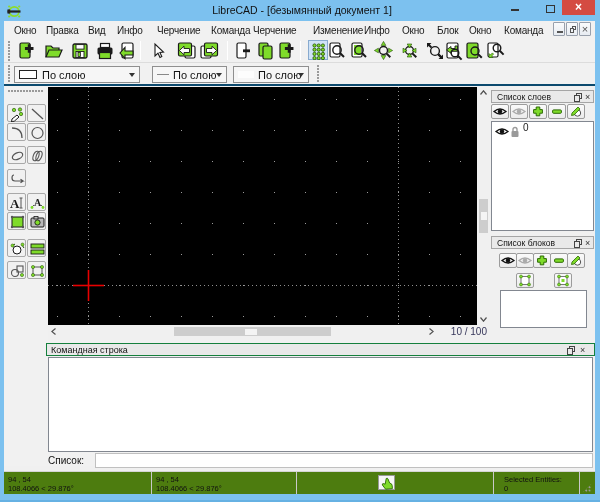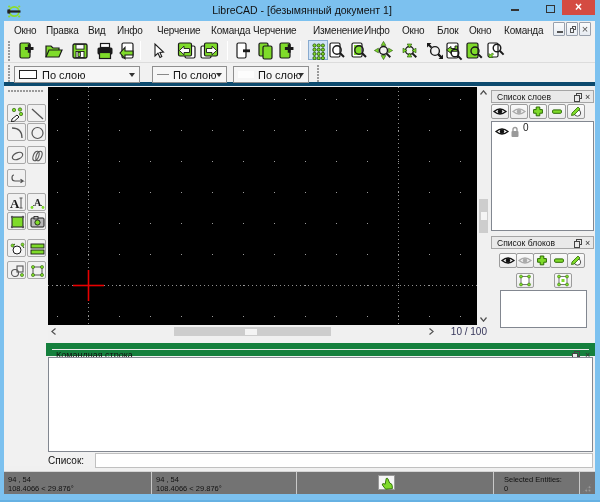--- a/index.html
+++ b/index.html
@@ -11,21 +11,21 @@
 #ttext{left:0;top:4px;width:600px;text-align:center;padding-left:4px;font-size:10.5px;color:#111;}
 #minbtn{left:511px;top:9px;width:8px;height:2px;background:#333;}
 #maxbtn{left:546px;top:5px;width:9px;height:8px;border:1.5px solid #333;}
 #closebtn{left:562px;top:0;width:33px;height:15px;background:#d44b42;color:#fff;text-align:center;font-size:12px;line-height:14px;font-weight:bold;}
 
 #menubar{left:4px;top:21px;width:591px;height:16.5px;background:#f1f1f1;}
 .mi{position:absolute;top:4px;font-size:10px;letter-spacing:-0.2px;color:#1a1a1a;white-space:nowrap;}
 .mdib{position:absolute;top:1px;width:12px;height:14px;background:linear-gradient(#fafbfc,#e8ecf2);border:1px solid #98a0ac;border-radius:1px;color:#444;font-size:9px;text-align:center;line-height:12px;}
 
 #tb1{left:4px;top:37.5px;width:591px;height:25.5px;background:#f1f1f1;border-bottom:1px solid #dcdcdc;}
-#tb2{left:4px;top:63px;width:591px;height:23px;background:#f1f1f1;border-bottom:4px solid #0c4a6e;}
+#tb2{left:4px;top:63px;width:591px;height:23px;background:#f1f1f1;border-bottom:2px solid #0c4a6e;}
 .grip-v{position:absolute;width:3px;background-image:radial-gradient(circle at 1px 1px,#9a9a9a 0.8px,transparent 1.1px);background-size:3px 3px;}
 .grip-h{position:absolute;height:3px;background-image:radial-gradient(circle at 1px 1px,#9a9a9a 0.8px,transparent 1.1px);background-size:3px 3px;}
 .sep-v{position:absolute;width:1px;background:#c9c9c9;border-right:1px solid #fff;}
 .ico{position:absolute;width:20px;height:20px;}
 .ico svg{position:absolute;left:0;top:0;}
 
 .combo{position:absolute;top:3px;height:17px;background:#f6f6f6;border:1px solid #8f8f8f;font-size:11px;color:#111;}
 .combo .arr{position:absolute;right:4px;top:6px;width:0;height:0;border-left:3.5px solid transparent;border-right:3.5px solid transparent;border-top:4px solid #333;}
 .combo .lbl{position:absolute;top:2px;font-size:11px;white-space:nowrap;overflow:hidden;}
 
@@ -47,26 +47,26 @@
 .ptitle{position:absolute;left:1px;width:103px;height:13px;background:#e9e9e9;border:1px solid #a5a5a5;font-size:8.5px;color:#111;line-height:12px;padding-left:5px;}
 .ptic{position:absolute;top:0px;font-size:9px;color:#333;line-height:12px;}
 .flic{position:absolute;top:2px;width:8px;height:8px;}
 .flic:before{content:"";position:absolute;left:2.5px;top:0;width:4px;height:4px;border:1px solid #444;}
 .flic:after{content:"";position:absolute;left:0.5px;top:2px;width:4.5px;height:4.5px;border:1px solid #444;background:#e9e9e9;}
 .dbtn{position:absolute;width:18px;height:15px;background:linear-gradient(#fafafa,#ebebeb);border:1px solid #9c9c9c;border-radius:2px;}
 .dbtn svg{position:absolute;left:0px;top:0px;}
 .wlist{position:absolute;background:#fff;border:1px solid #828790;}
 
 #cmd{left:46px;top:340px;width:549px;height:126px;background:#f1f1f1;}
-#cmdtitle{left:0px;top:3px;width:549px;height:13px;background:#e9e9e9;border:6px solid #15803d;font-size:9px;color:#111;line-height:12px;padding-left:4px;}
+#cmdtitle{left:0px;top:3px;width:549px;height:13px;background:#e9e9e9;border:1px solid #15803d;font-size:9px;color:#111;line-height:12px;padding-left:4px;}
 #cmdhist{left:2px;top:17px;width:545px;height:95px;background:#fff;border:1px solid #828790;}
 #cmdlabel{left:2px;top:115px;font-size:10px;color:#111;}
 #cmdinput{left:49px;top:113px;width:498px;height:15px;background:#fff;border:1px solid #c0c0c0;}
 
-#status{left:4px;top:471px;width:591px;height:23px;background:#737373;border-top:1px solid #d5d5d5;font-size:7.5px;color:#111;}
+#status{left:4px;top:471px;width:591px;height:23px;background:#4d7c0f;border-top:1px solid #d5d5d5;font-size:7.5px;color:#111;}
 .scell{position:absolute;top:0;height:23px;border-right:1px solid #c9c9c9;}
 .sline1{position:absolute;left:4px;top:3px;white-space:nowrap;}
 .sline2{position:absolute;left:4px;top:12px;white-space:nowrap;}
 #bottomedge{left:0;top:494px;width:600px;height:8px;background:#7cc1ef;border-bottom:2px solid #66b1e3;}
 </style></head>
 <body>
 <div id="w">
 <div class="abs" style="left:4px;top:21px;width:591px;height:473px;background:#f0f0f0"></div>
 
 <div class="abs" id="title">

